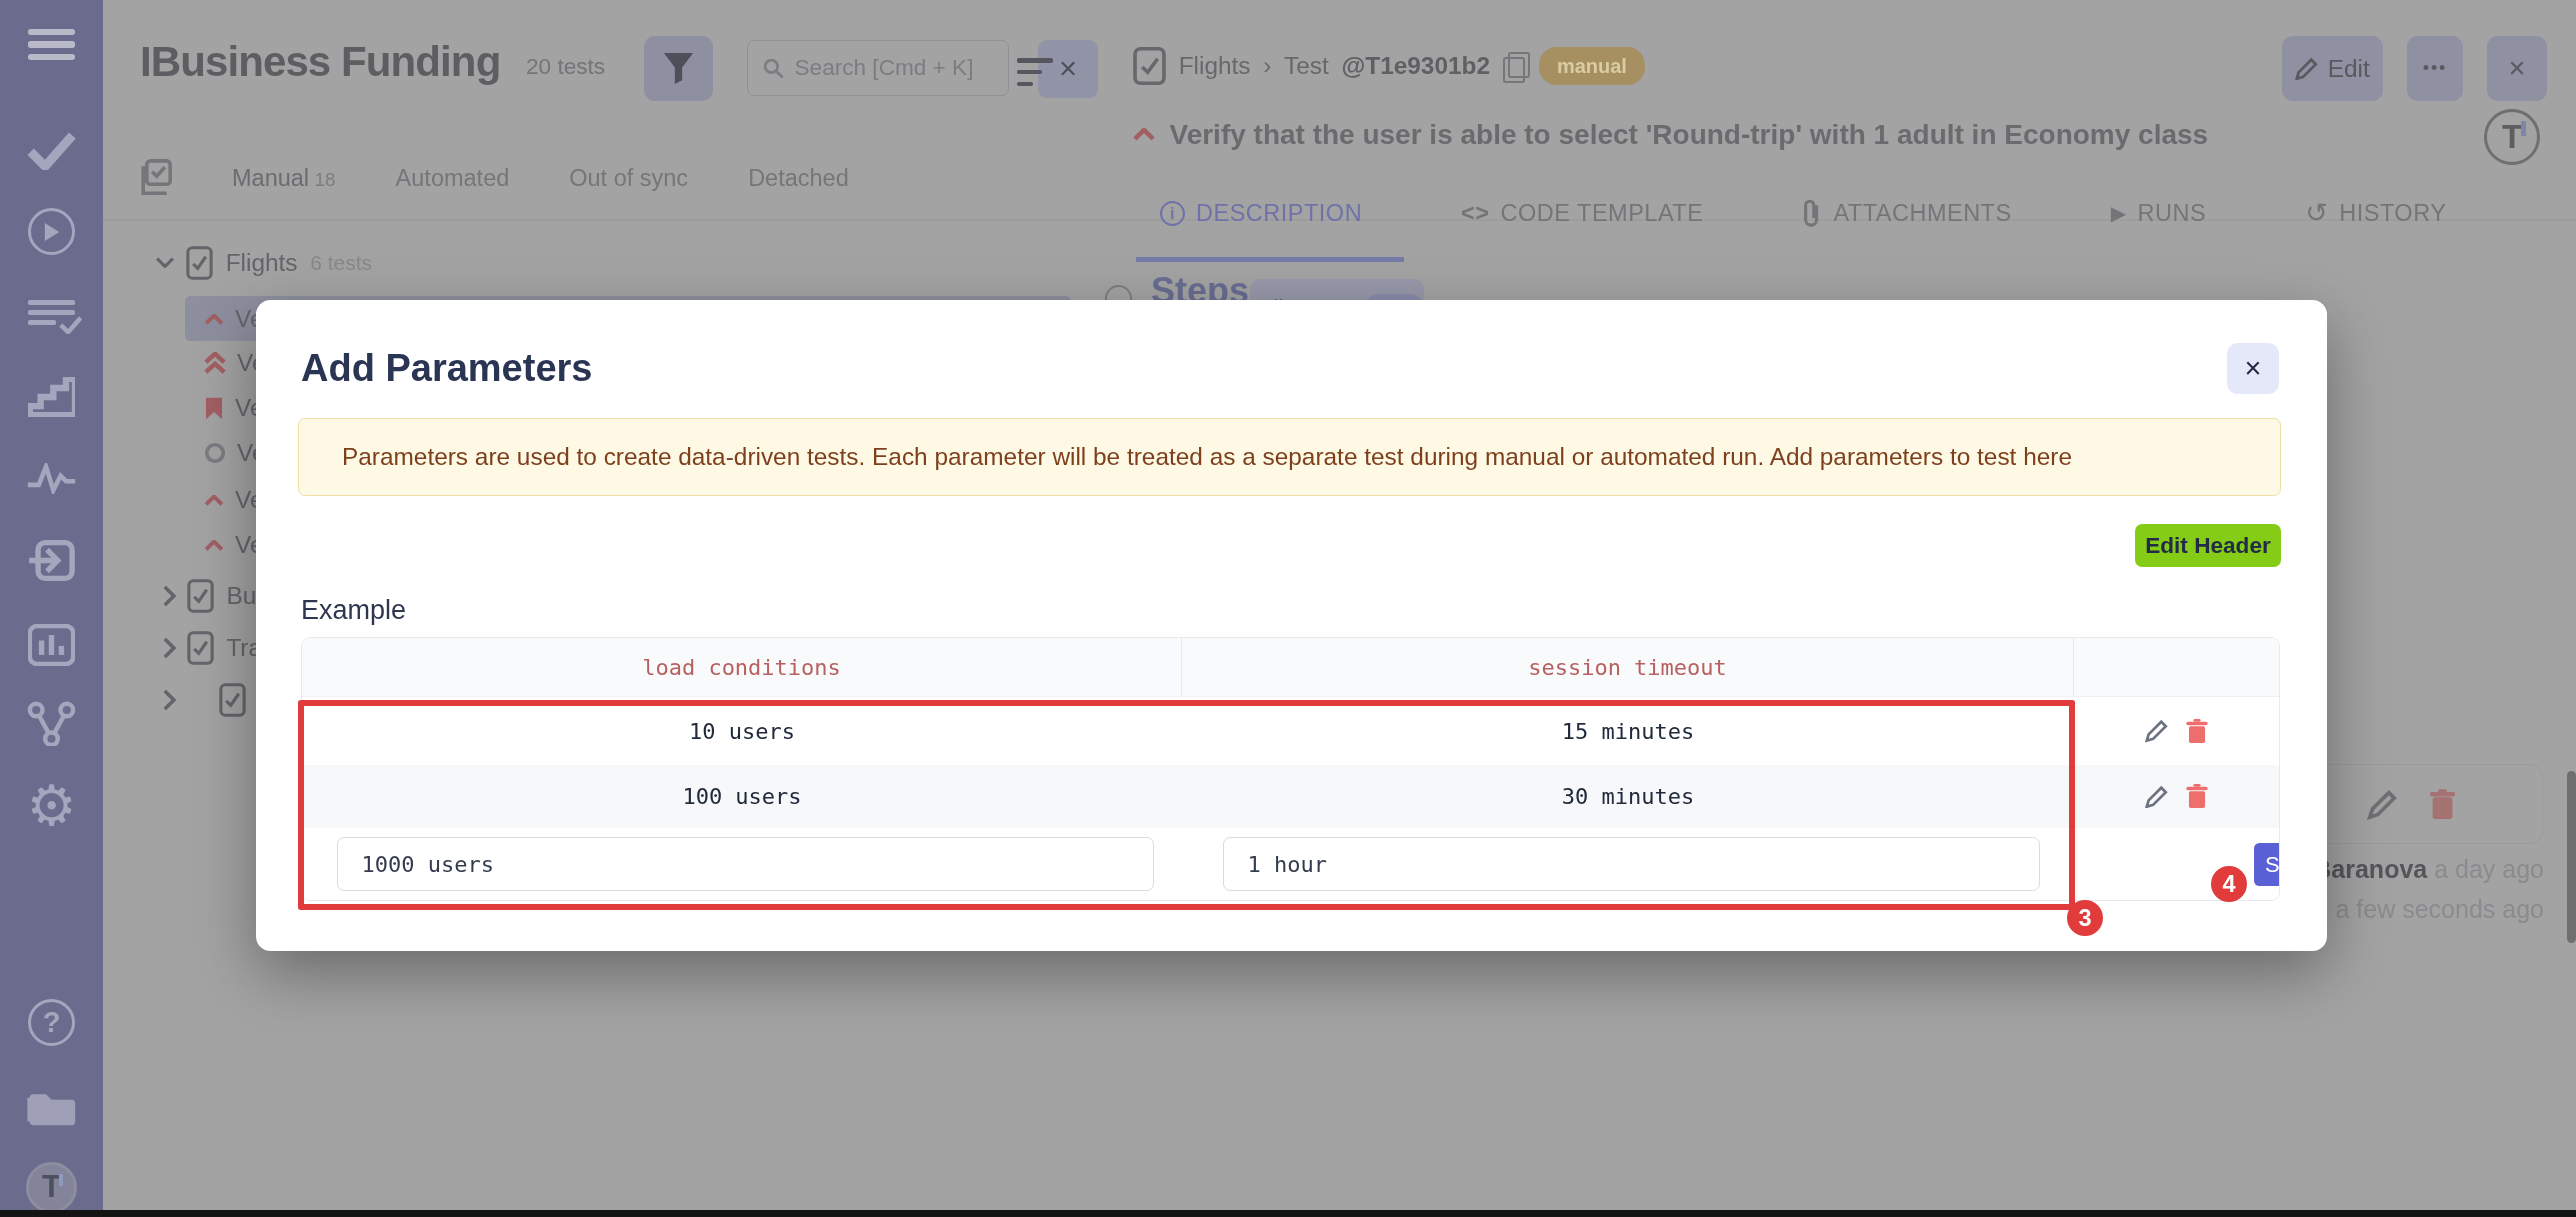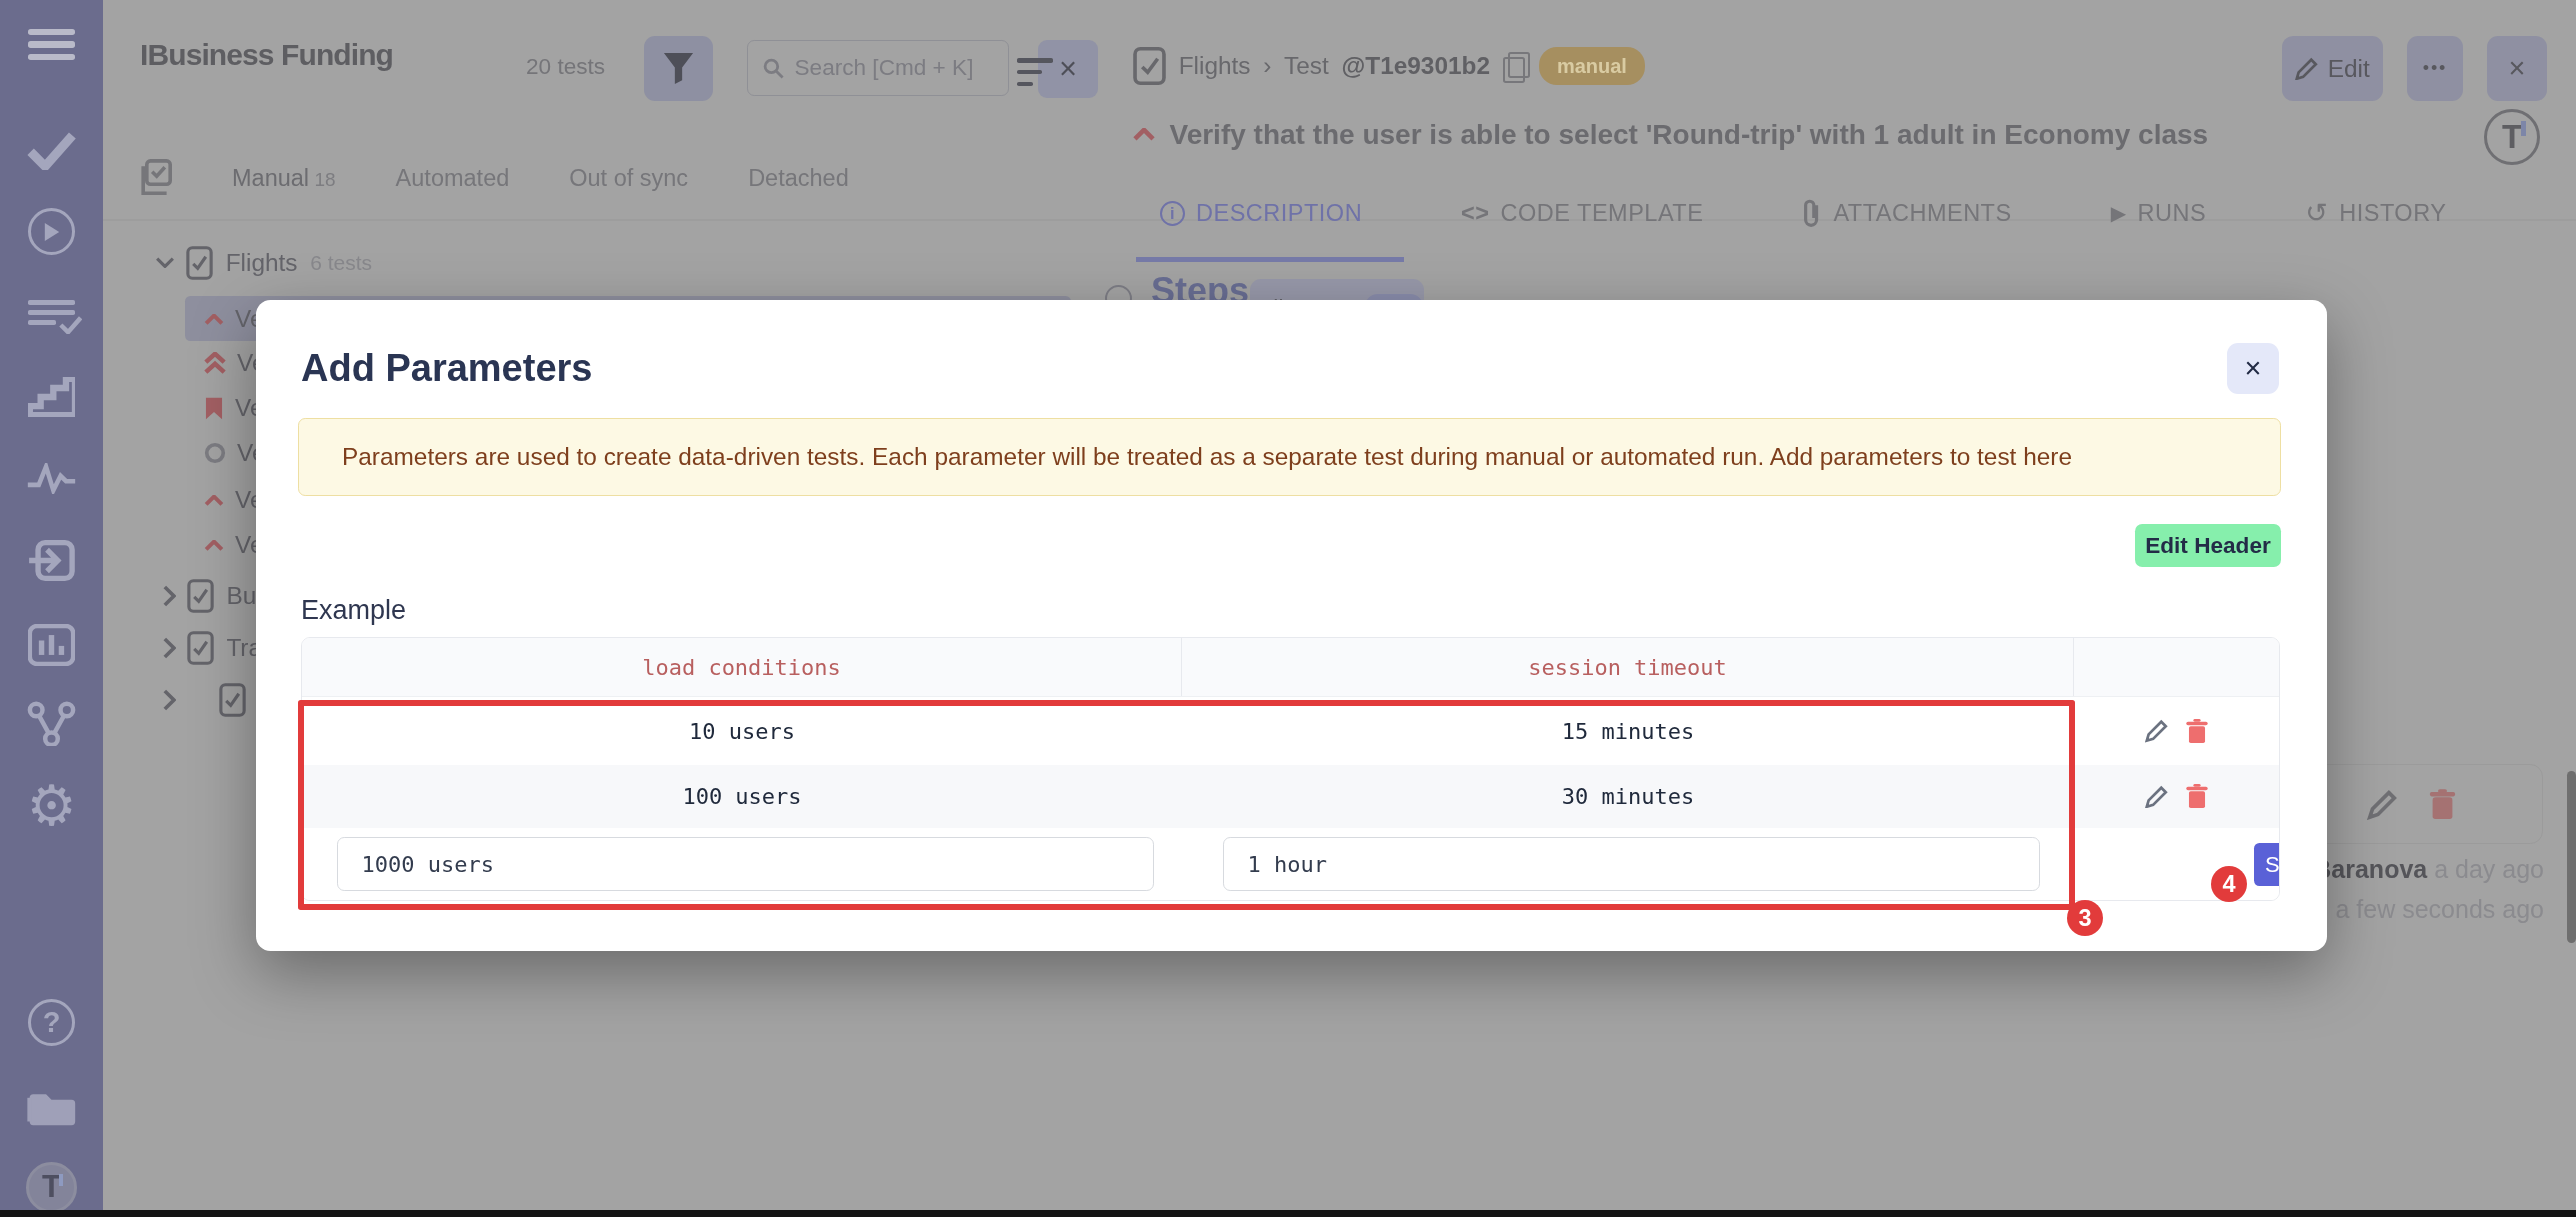--- a/index.html
+++ b/index.html
@@ -9,21 +9,21 @@
 
   
   .rail { position:absolute; left:0; top:0; width:103px; height:1217px; background:#6b6c8d; z-index:3; }
   .rail-ic { position:absolute; left:0; width:103px; display:flex; justify-content:center; align-items:center; color:#a4a6bd; }
   .bars { width:47px; }
   .bars div { height:6.3px; background:#b9bac9; border-radius:2.7px; margin:6.3px 0; }
   .ring { border:3.6px solid #a4a6bd; border-radius:50%; display:flex; align-items:center; justify-content:center; }
   .minibars div { height:4.5px; background:#a4a6bd; border-radius:1.8px; margin:5.4px 0; }
 
   
-  .app-title { position:absolute; left:140px; top:38px; font-size:30px; font-weight:bold; color:#5e5e62; letter-spacing:-0.9px; z-index:2;}
+  .app-title { position:absolute; left:140px; top:38px; font-size:42px; font-weight:bold; color:#5e5e62; letter-spacing:-0.9px; z-index:2;}
   .tests-count { position:absolute; left:526px; top:54px; font-size:22.6px; color:#757579; z-index:2;}
   .filter-btn { position:absolute; left:644px; top:36px; width:69px; height:65px; background:#8e90a2; border-radius:11px; display:flex; align-items:center; justify-content:center; z-index:2;}
   .search-box { position:absolute; left:747px; top:40px; width:262px; height:56px; border:1.8px solid #8f9096; border-radius:7.2px; display:flex; align-items:center; padding:0 14.5px; z-index:2;}
   .search-box input { border:none; outline:none; background:transparent; font-size:22.6px; color:#7c7c82; width:199px; font-family:"Liberation Sans",sans-serif;}
   .search-box input::placeholder { color:#7c7c82; }
   .listlines { position:absolute; left:1017px; top:51px; width:36px; z-index:2;}
   .listlines div { height:4.5px; background:#55565e; border-radius:1.8px; margin:7.2px 0; }
   .listlines div:nth-child(2){ width:70%; } .listlines div:nth-child(3){ width:45%; }
   .clear-btn { position:absolute; left:1038px; top:40px; width:60px; height:58px; background:#9193a6; border-radius:9px; display:flex; align-items:center; justify-content:center; font-size:31px; color:#4e4f58; z-index:1;}
 
@@ -73,21 +73,21 @@
   .meta-lines .light { color:#8b8b8f; }
   .meta-lines div { margin-bottom:11px; white-space:nowrap; }
   .scroll-thumb { position:absolute; left:2567px; top:771px; width:9px; height:172px; background:#6f6f6f; border-radius:4.5px; z-index:2;}
   .bottom-bar { position:absolute; left:0; top:1210px; width:2576px; height:7.2px; background:#141414; z-index:40;}
 
   
   .modal { position:absolute; left:256px; top:300px; width:2071px; height:651px; background:#ffffff; border-radius:14.5px; box-shadow:0 22px 63px rgba(0,0,0,.35); z-index:10; }
   .m-title { position:absolute; left:45px; top:47px; font-size:38px; font-weight:bold; color:#2a3553; }
   .m-close { position:absolute; left:1971px; top:43px; width:52px; height:51px; background:#e4e8f9; border-radius:11px; display:flex; align-items:center; justify-content:center; font-size:29px; color:#222b45; cursor:pointer; }
   .m-banner { position:absolute; left:42px; top:118px; width:1983px; height:78px; background:#fdf9e4; border:1.8px solid #eedfa2; border-radius:7.2px; display:flex; align-items:center; padding:0 43px; font-size:24.4px; color:#7e3f1d; }
-  .m-editheader { position:absolute; left:1879px; top:224px; width:146px; height:43px; background:#86efac; border-radius:7.2px; display:flex; align-items:center; justify-content:center; font-size:22.6px; font-weight:bold; color:#232c47; cursor:pointer; }
+  .m-editheader { position:absolute; left:1879px; top:224px; width:146px; height:43px; background:#84cc16; border-radius:7.2px; display:flex; align-items:center; justify-content:center; font-size:22.6px; font-weight:bold; color:#232c47; cursor:pointer; }
   .m-example { position:absolute; left:45px; top:295px; font-size:27px; color:#2f3750; }
 
   .ptable { position:absolute; left:45px; top:337px; width:1979px; height:264px; border:1.8px solid #e7e9ee; border-radius:9px; background:#fff; overflow:hidden; }
   .prow { display:flex; align-items:center; width:100%; }
   .pc1 { width:880px; } .pc2 { width:892px; } .pc3 { flex:1; }
   .phead { height:59px; background:#f9fafc; border-bottom:1.8px solid #eef0f3; }
   .phead .pc1, .phead .pc2 { border-right:1.8px solid #e7e9ee; height:100%; display:flex; align-items:center; justify-content:center; }
   .mono { font-family:"DejaVu Sans Mono", monospace; }
   .phead span { font-size:22px; color:#b85f5f; }
   .pdata { font-size:22px; color:#202a3c; }

